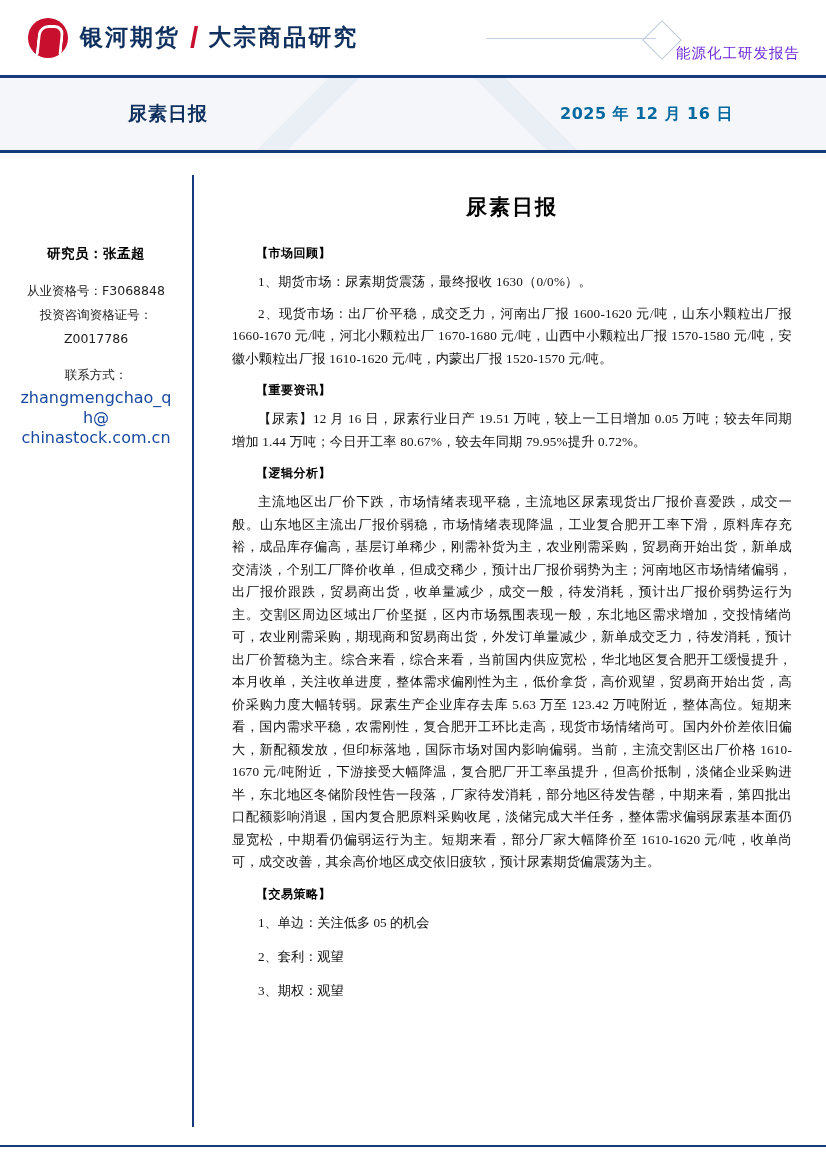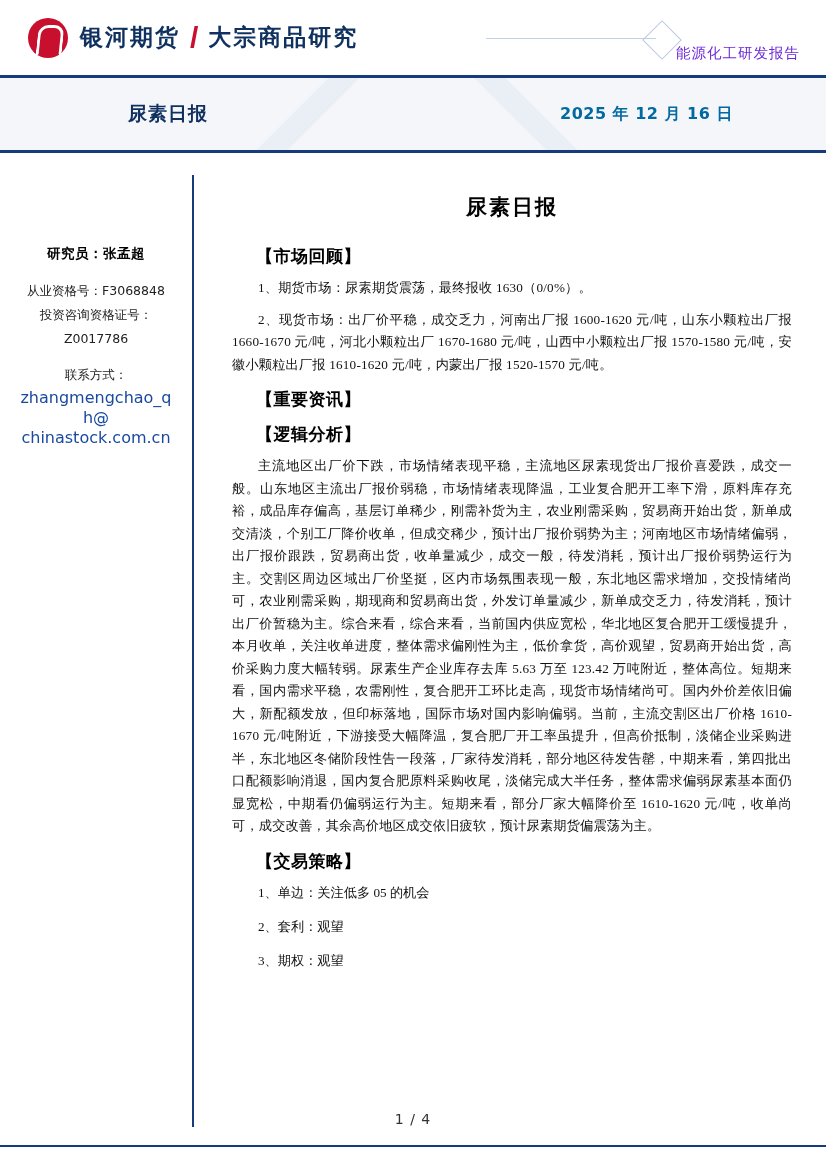--- a/index.html
+++ b/index.html
@@ -202,21 +202,21 @@
     text-align: center;
     font-family: "DejaVu Sans", "Liberation Sans", sans-serif;
     font-size: 21px;
     font-weight: bold;
     letter-spacing: 2px;
     color: #000000;
     margin: 0 0 24px 0;
   }
   .sec-head {
     font-family: Liberation Sans, sans-serif;
-    font-size: 17px;
+    font-size: 12px;
     font-weight: bold;
     color: #000000;
     margin: 12px 0 9px 0;
     text-indent: 24px;
     letter-spacing: 0.5px;
   }
   p.para {
     margin: 0 0 9px 0;
     font-size: 13.2px;
     line-height: 22.5px;
@@ -287,26 +287,26 @@
     <div class="divider"></div>
 
     <div class="content">
       <h1 class="doc-title">尿素日报</h1>
 
       <div class="sec-head">【市场回顾】</div>
       <p class="para">1、期货市场：尿素期货震荡，最终报收 1630（0/0%）。</p>
       <p class="para">2、现货市场：出厂价平稳，成交乏力，河南出厂报 1600-1620 元/吨，山东小颗粒出厂报 1660-1670 元/吨，河北小颗粒出厂 1670-1680 元/吨，山西中小颗粒出厂报 1570-1580 元/吨，安徽小颗粒出厂报 1610-1620 元/吨，内蒙出厂报 1520-1570 元/吨。</p>
 
       <div class="sec-head">【重要资讯】</div>
+      <p class="para">【尿素】12 月 16 日，尿素行业日产 19.51 万吨，较上一工日增加 0.05 万吨；较去年同期增加 1.44 万吨；今日开工率 80.67%，较去年同期 79.95%提升 0.72%。</p>
 
       <div class="sec-head">【逻辑分析】</div>
       <p class="para">主流地区出厂价下跌，市场情绪表现平稳，主流地区尿素现货出厂报价喜爱跌，成交一般。山东地区主流出厂报价弱稳，市场情绪表现降温，工业复合肥开工率下滑，原料库存充裕，成品库存偏高，基层订单稀少，刚需补货为主，农业刚需采购，贸易商开始出货，新单成交清淡，个别工厂降价收单，但成交稀少，预计出厂报价弱势为主；河南地区市场情绪偏弱，出厂报价跟跌，贸易商出货，收单量减少，成交一般，待发消耗，预计出厂报价弱势运行为主。交割区周边区域出厂价坚挺，区内市场氛围表现一般，东北地区需求增加，交投情绪尚可，农业刚需采购，期现商和贸易商出货，外发订单量减少，新单成交乏力，待发消耗，预计出厂价暂稳为主。综合来看，综合来看，当前国内供应宽松，华北地区复合肥开工缓慢提升，本月收单，关注收单进度，整体需求偏刚性为主，低价拿货，高价观望，贸易商开始出货，高价采购力度大幅转弱。尿素生产企业库存去库 5.63 万至 123.42 万吨附近，整体高位。短期来看，国内需求平稳，农需刚性，复合肥开工环比走高，现货市场情绪尚可。国内外价差依旧偏大，新配额发放，但印标落地，国际市场对国内影响偏弱。当前，主流交割区出厂价格 1610-1670 元/吨附近，下游接受大幅降温，复合肥厂开工率虽提升，但高价抵制，淡储企业采购进半，东北地区冬储阶段性告一段落，厂家待发消耗，部分地区待发告罄，中期来看，第四批出口配额影响消退，国内复合肥原料采购收尾，淡储完成大半任务，整体需求偏弱尿素基本面仍显宽松，中期看仍偏弱运行为主。短期来看，部分厂家大幅降价至 1610-1620 元/吨，收单尚可，成交改善，其余高价地区成交依旧疲软，预计尿素期货偏震荡为主。</p>
 
       <div class="sec-head">【交易策略】</div>
       <div class="strategy-item">1、单边：关注低多 05 的机会</div>
       <div class="strategy-item">2、套利：观望</div>
       <div class="strategy-item">3、期权：观望</div>
     </div>
   </div>
 
-  <div class="page-num">1 / 4</div>
   <div class="footer-rule"></div>
 </div>
 
 </body></html>

